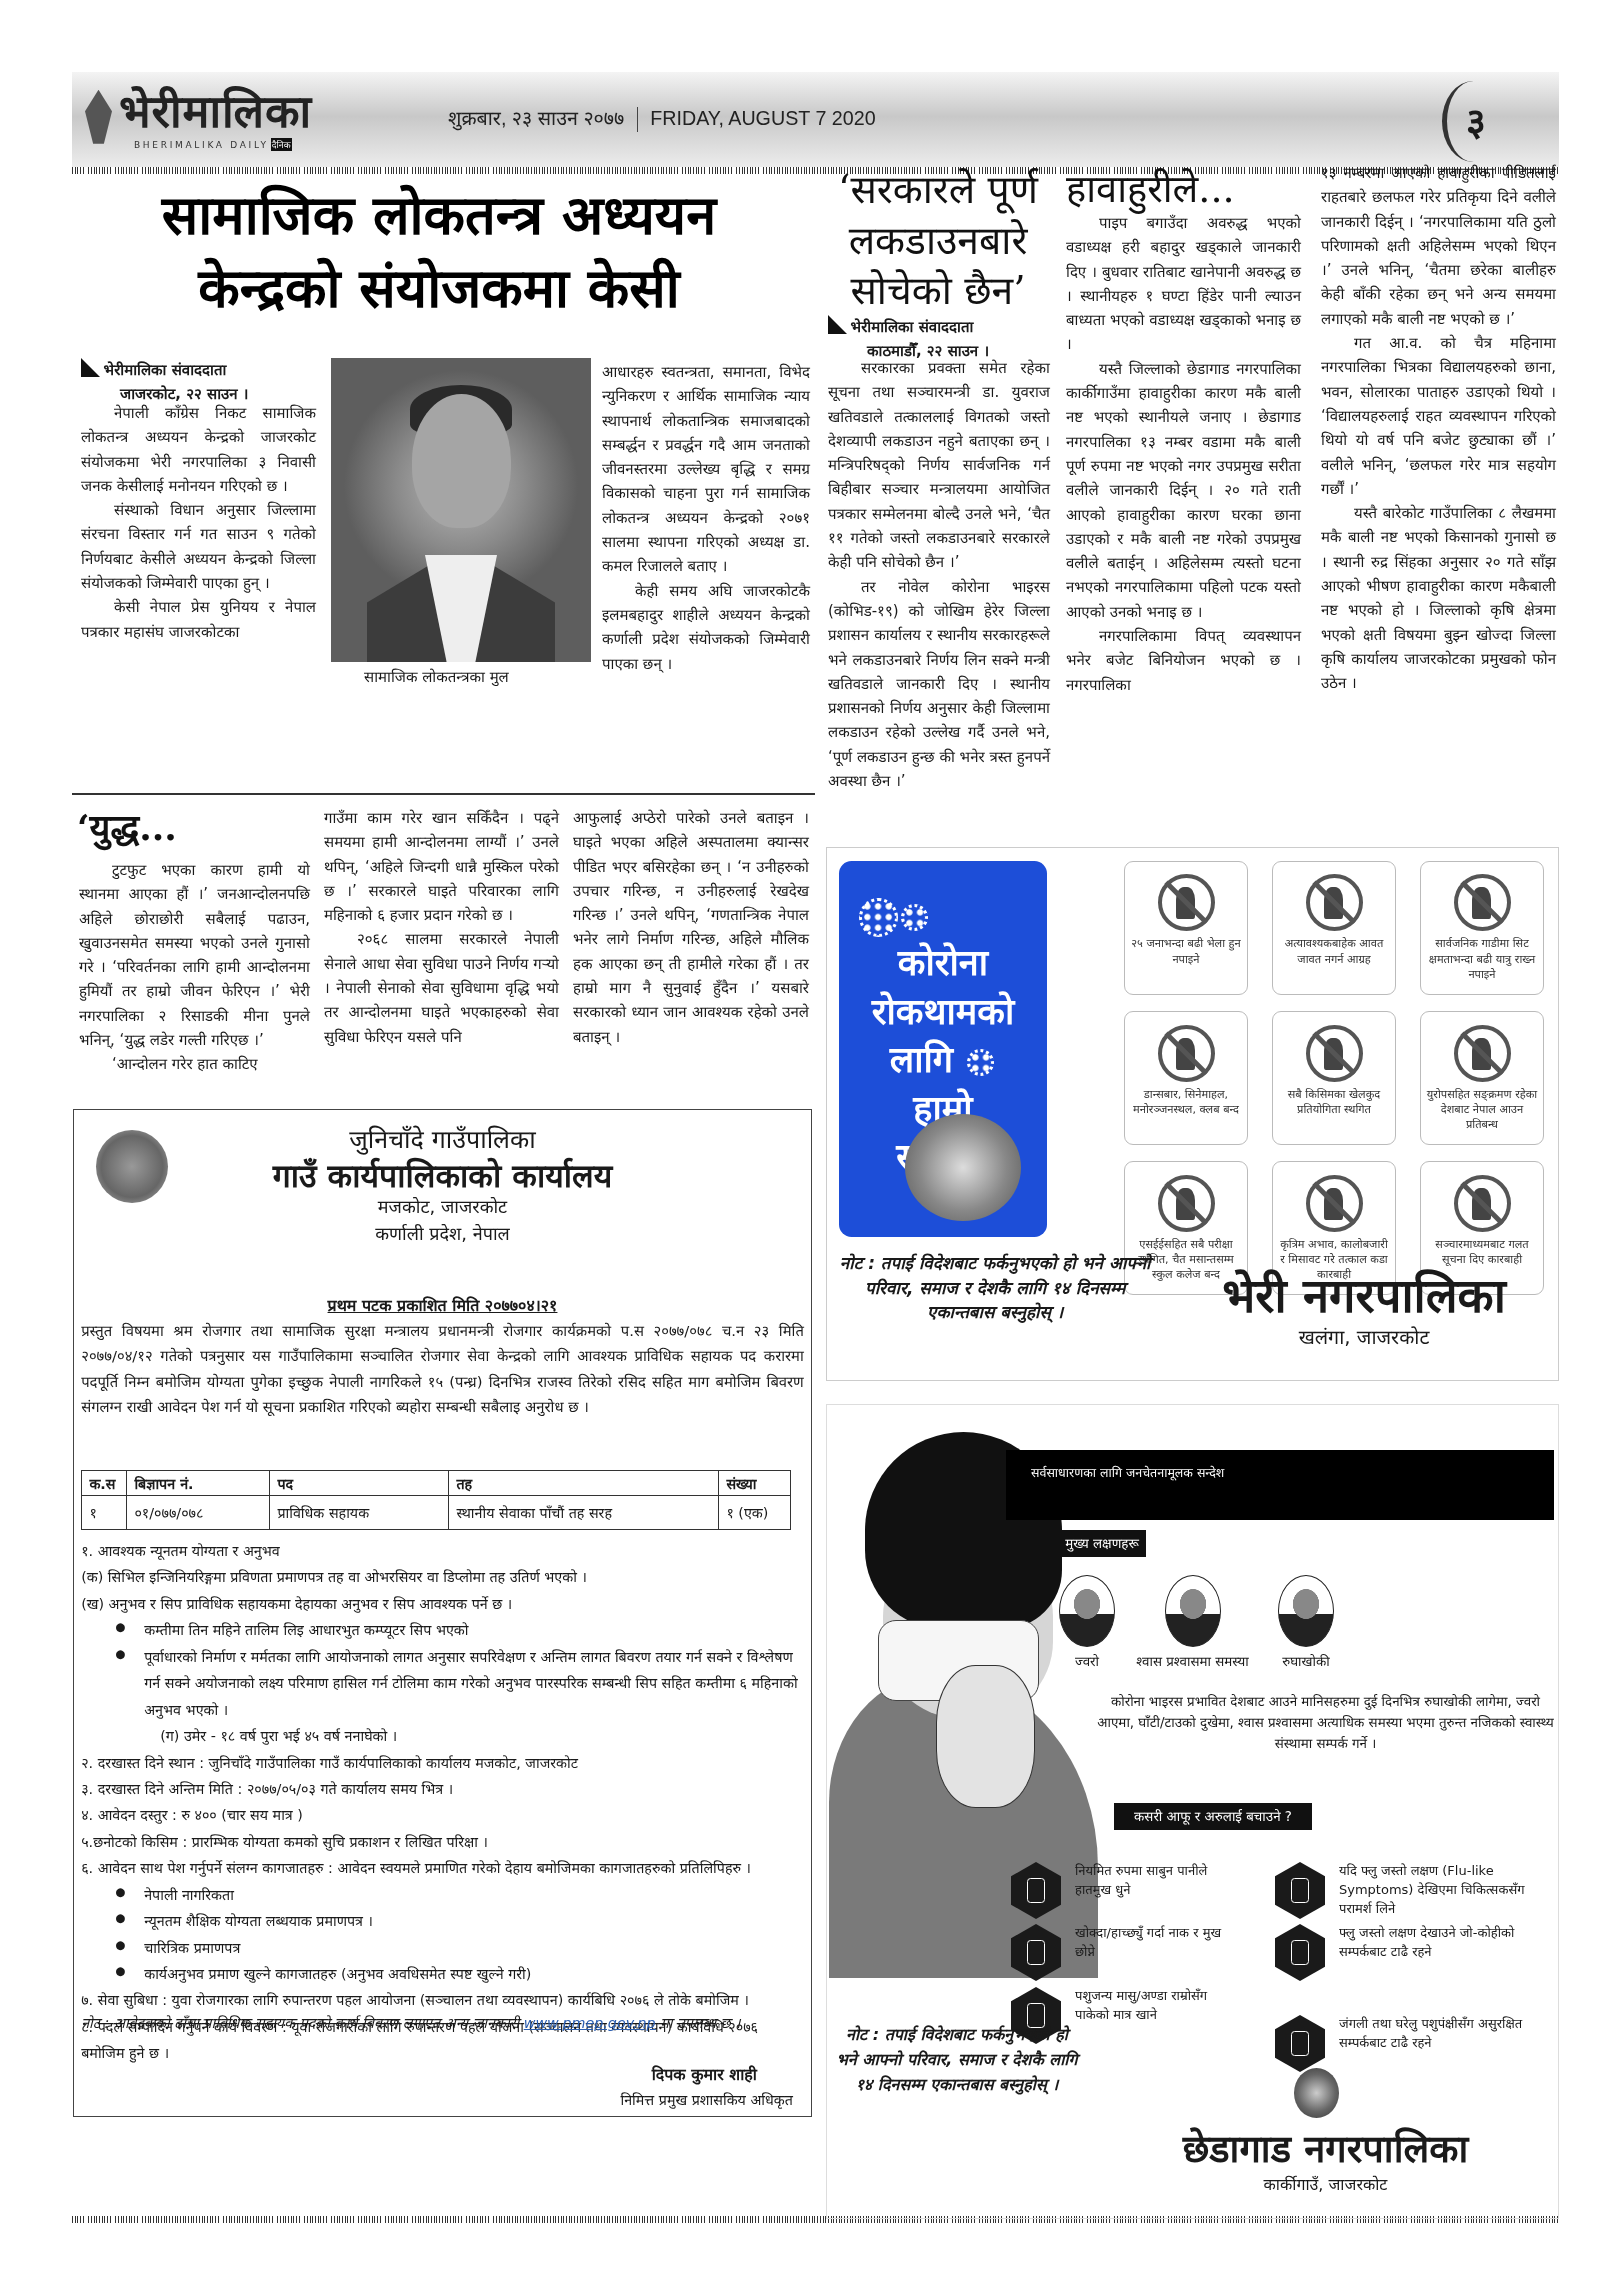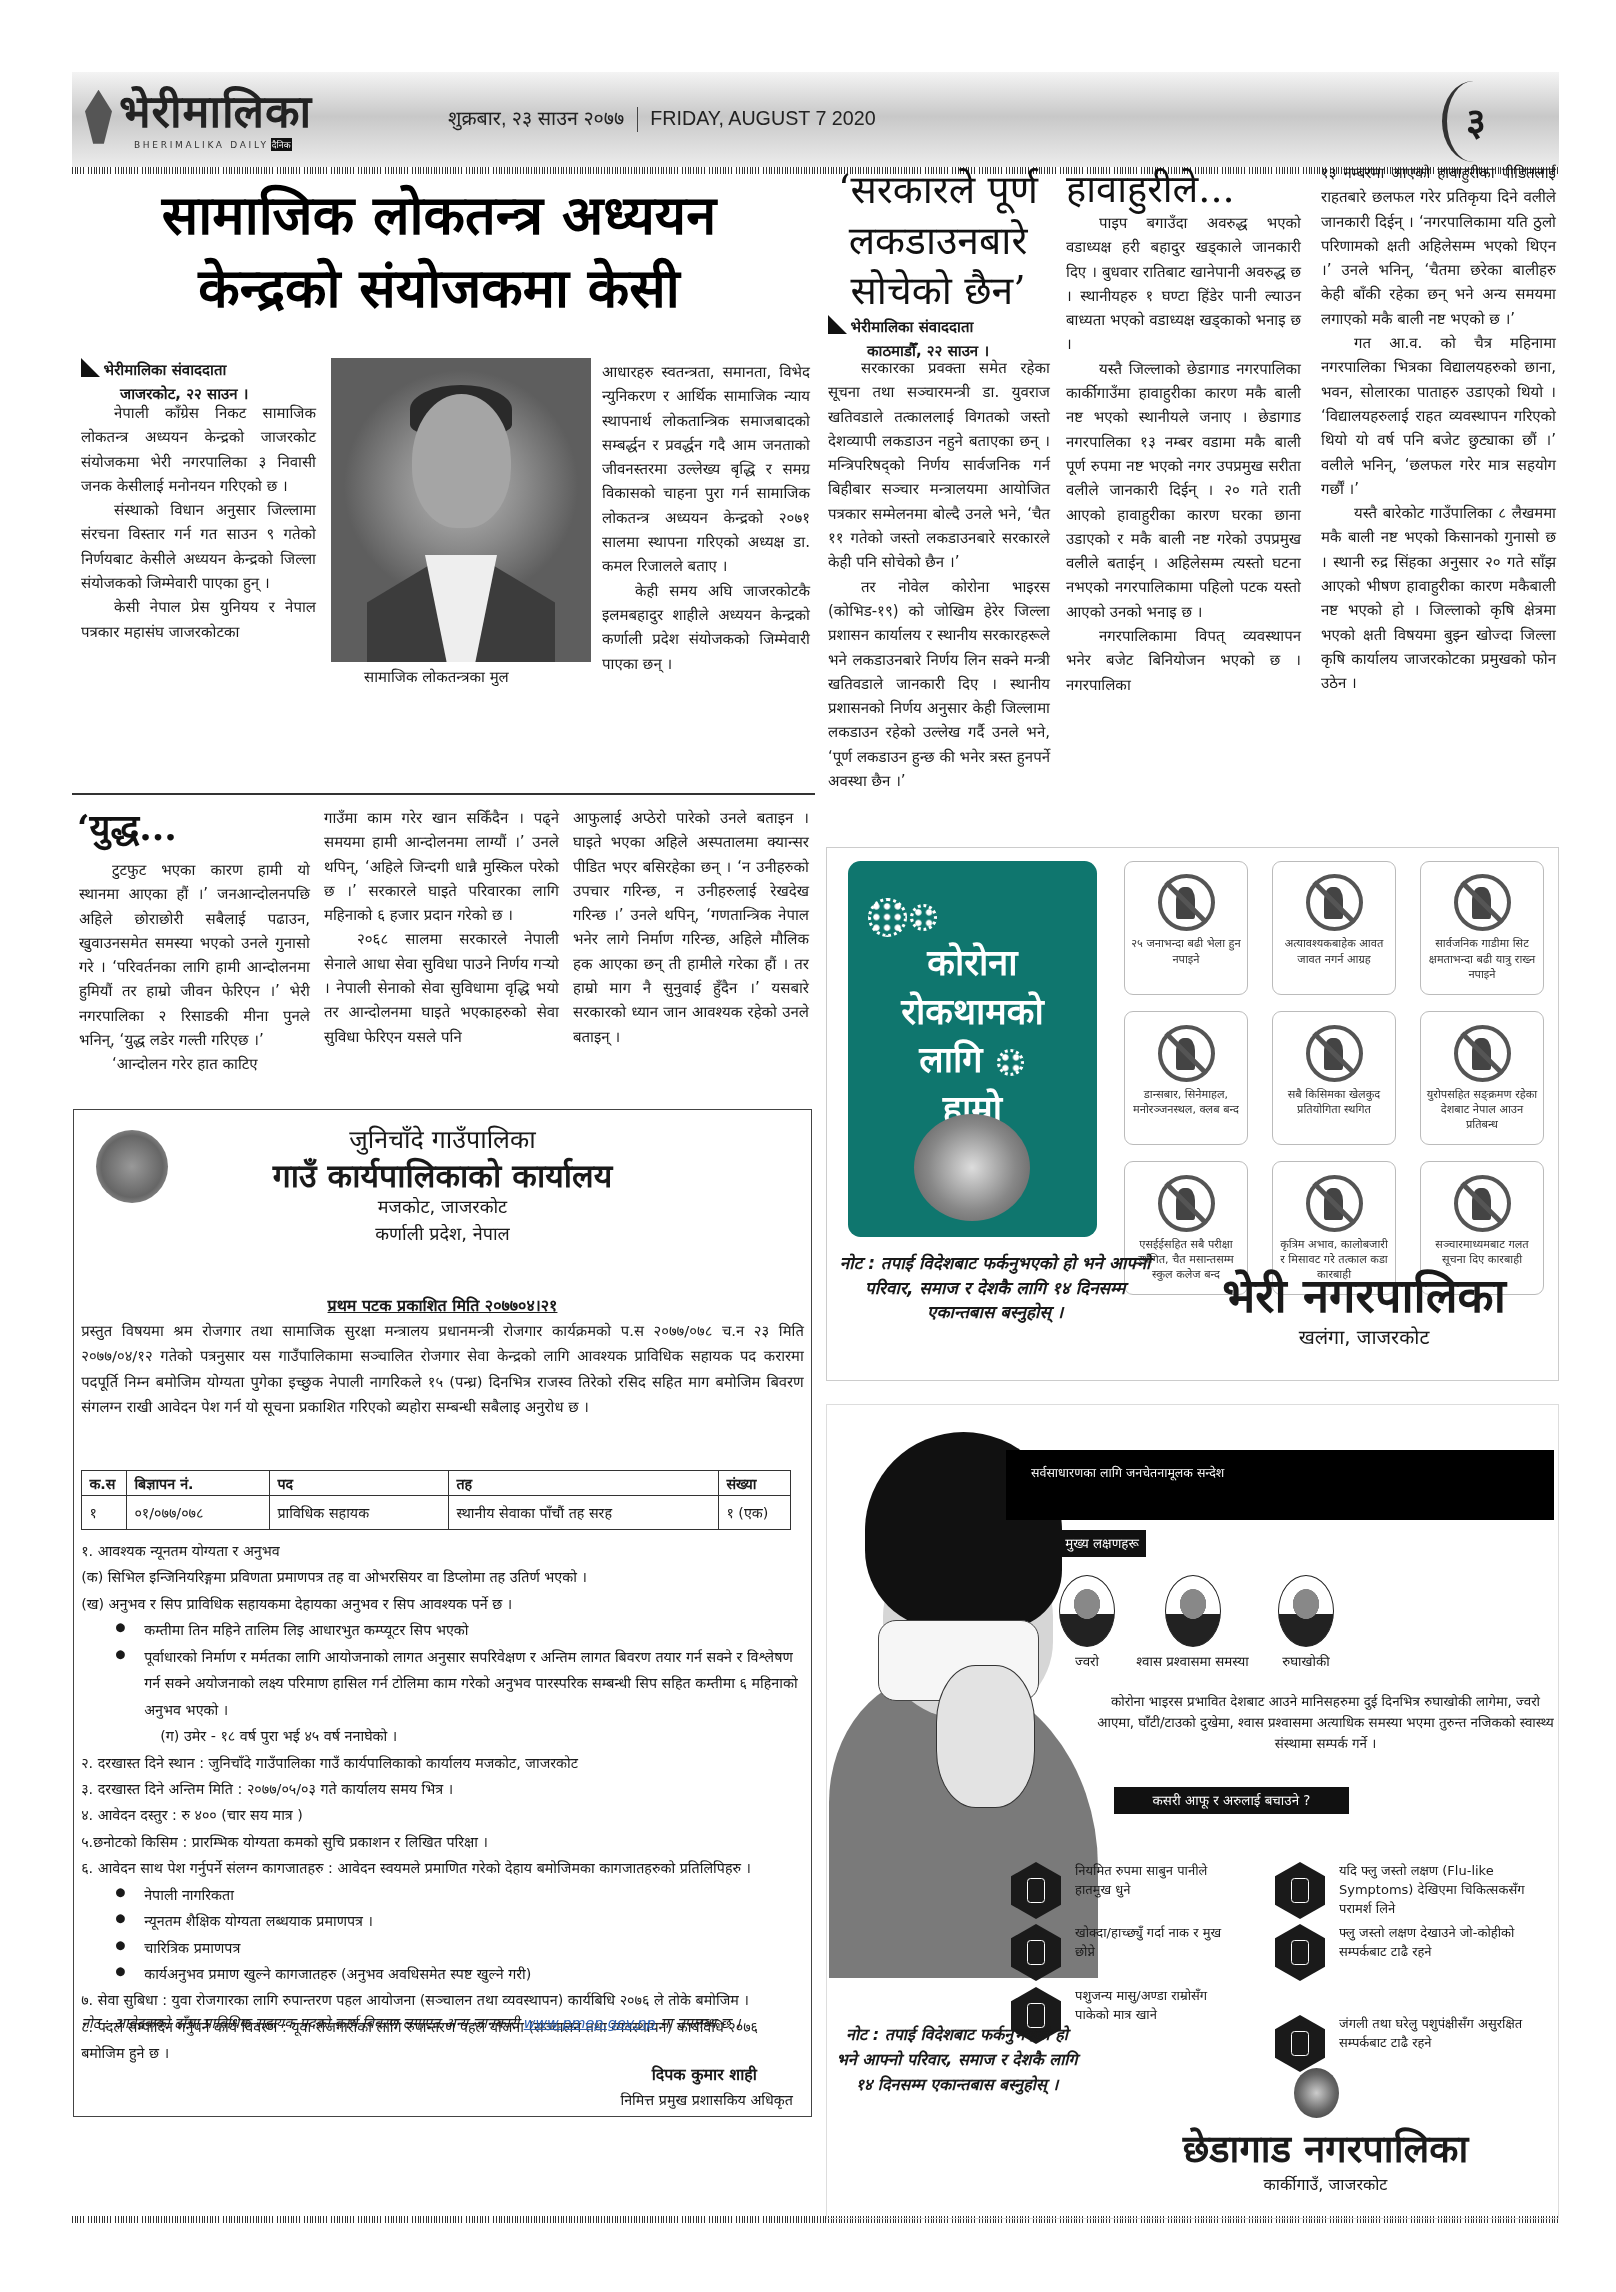--- a/index.html
+++ b/index.html
@@ -44,21 +44,21 @@
   .n-list{position:absolute;left:7.2px;right:7.2px;top:428px;font:14.3px "DejaVu Sans",sans-serif;line-height:1.85}
   .n-list .b{font-weight:normal}
   .n-list .bul{padding-left:63px;position:relative}
   .n-list .bul:before{content:"●";position:absolute;left:34px;font-size:11.6px}
   .n-list .ind2{padding-left:79px}
   .n-note{position:absolute;left:7.2px;right:7.2px;top:940px;font:italic 14.3px "DejaVu Sans",sans-serif;line-height:1.7}
   .n-note a{color:#2a5db0;text-decoration:underline}
   .n-sign{position:absolute;right:18px;top:949px;text-align:right;font:14.3px "DejaVu Sans",sans-serif;line-height:1.7}
   .n-sign .name{font-weight:bold;font-size:16px;margin-right:36px}
   .ad1{left:826px;top:847px;width:733px;height:534px;border:0.9px solid #ccc}
-  .ad1 .panel{position:absolute;left:21px;top:12.5px;width:249px;height:376px;background:#0f766e;border-radius:12.5px;color:#fff;text-align:center}
+  .ad1 .panel{position:absolute;left:12px;top:12.5px;width:208px;height:376px;background:#1d4ed8;border-radius:12.5px;color:#fff;text-align:center}
   .ad1 .panel .t{font:bold 36px "DejaVu Sans",sans-serif;line-height:1.35}
   .virus{display:inline-block;width:39px;height:39px;border-radius:50%;border:3.6px dotted #fff;background:radial-gradient(circle,#fff 0 2.7px,transparent 3.6px) 0 0/10.7px 10.7px;vertical-align:middle;margin:1.8px}
   .virus.sm{width:27px;height:27px}
   .ad1 .emb{position:absolute;left:66px;bottom:16px;width:116px;height:107px;border-radius:50%;background:radial-gradient(circle,#ddd 0%,#888 55%,#555 100%)}
   .tile{position:absolute;width:124px;height:134px;border:0.9px solid #bbb;border-radius:9px;background:#fff;text-align:center}
   .tile .ic{width:57px;height:57px;margin:12.5px auto 5.4px;border:4.5px solid #555;border-radius:50%;position:relative;background:#fff}
   .tile .ic:after{content:"";position:absolute;left:50%;top:-3.6px;width:4.5px;height:57px;background:#555;transform:translateX(-50%) rotate(-45deg)}
   .tile .ic i{position:absolute;left:14.3px;top:9px;width:19.7px;height:32px;background:#444;border-radius:40% 40% 10% 10%}
   .tile .lb{font:11.2px "DejaVu Sans",sans-serif;line-height:1.35;color:#333;padding:0 3.6px}
   .ad1 .note{position:absolute;left:7.2px;top:403px;width:322px;font:italic bold 17px "DejaVu Sans",sans-serif;line-height:1.45;text-align:center}
@@ -316,21 +316,21 @@
   <div class="sym" style="left:276px;top:170px;width:179px">
       <div class="c"></div>
       <div class="l">श्वास प्रश्वासमा समस्या</div>
     </div>
 
   <div class="sym" style="left:421px;top:170px">
       <div class="c"></div>
       <div class="l">रुघाखोकी</div>
     </div>
   <div class="adv" style="top:287px">कोरोना भाइरस प्रभावित देशबाट आउने मानिसहरुमा दुई दिनभित्र रुघाखोकी लागेमा, ज्वरो आएमा, घाँटी/टाउको दुखेमा, श्वास प्रश्वासमा अत्याधिक समस्या भएमा तुरुन्त नजिकको स्वास्थ्य संस्थामा सम्पर्क गर्ने ।</div>
-  <div class="tag" style="left:287px;top:382px;width:235px">कसरी आफू र अरुलाई बचाउने ?</div>
+  <div class="tag" style="left:287px;top:398px;width:198px">कसरी आफू र अरुलाई बचाउने ?</div>
   <div id="prev">
       <div class="prev" style="left: 184px; top: 457px;">
         <div class="hx">
           <i></i>
         </div>
         <div class="tx">नियमित रुपमा साबुन पानीले हातमुख धुने</div>
       </div>
       <div class="prev" style="left: 448px; top: 457px; width: 278px;">
         <div class="hx">
           <i></i>

